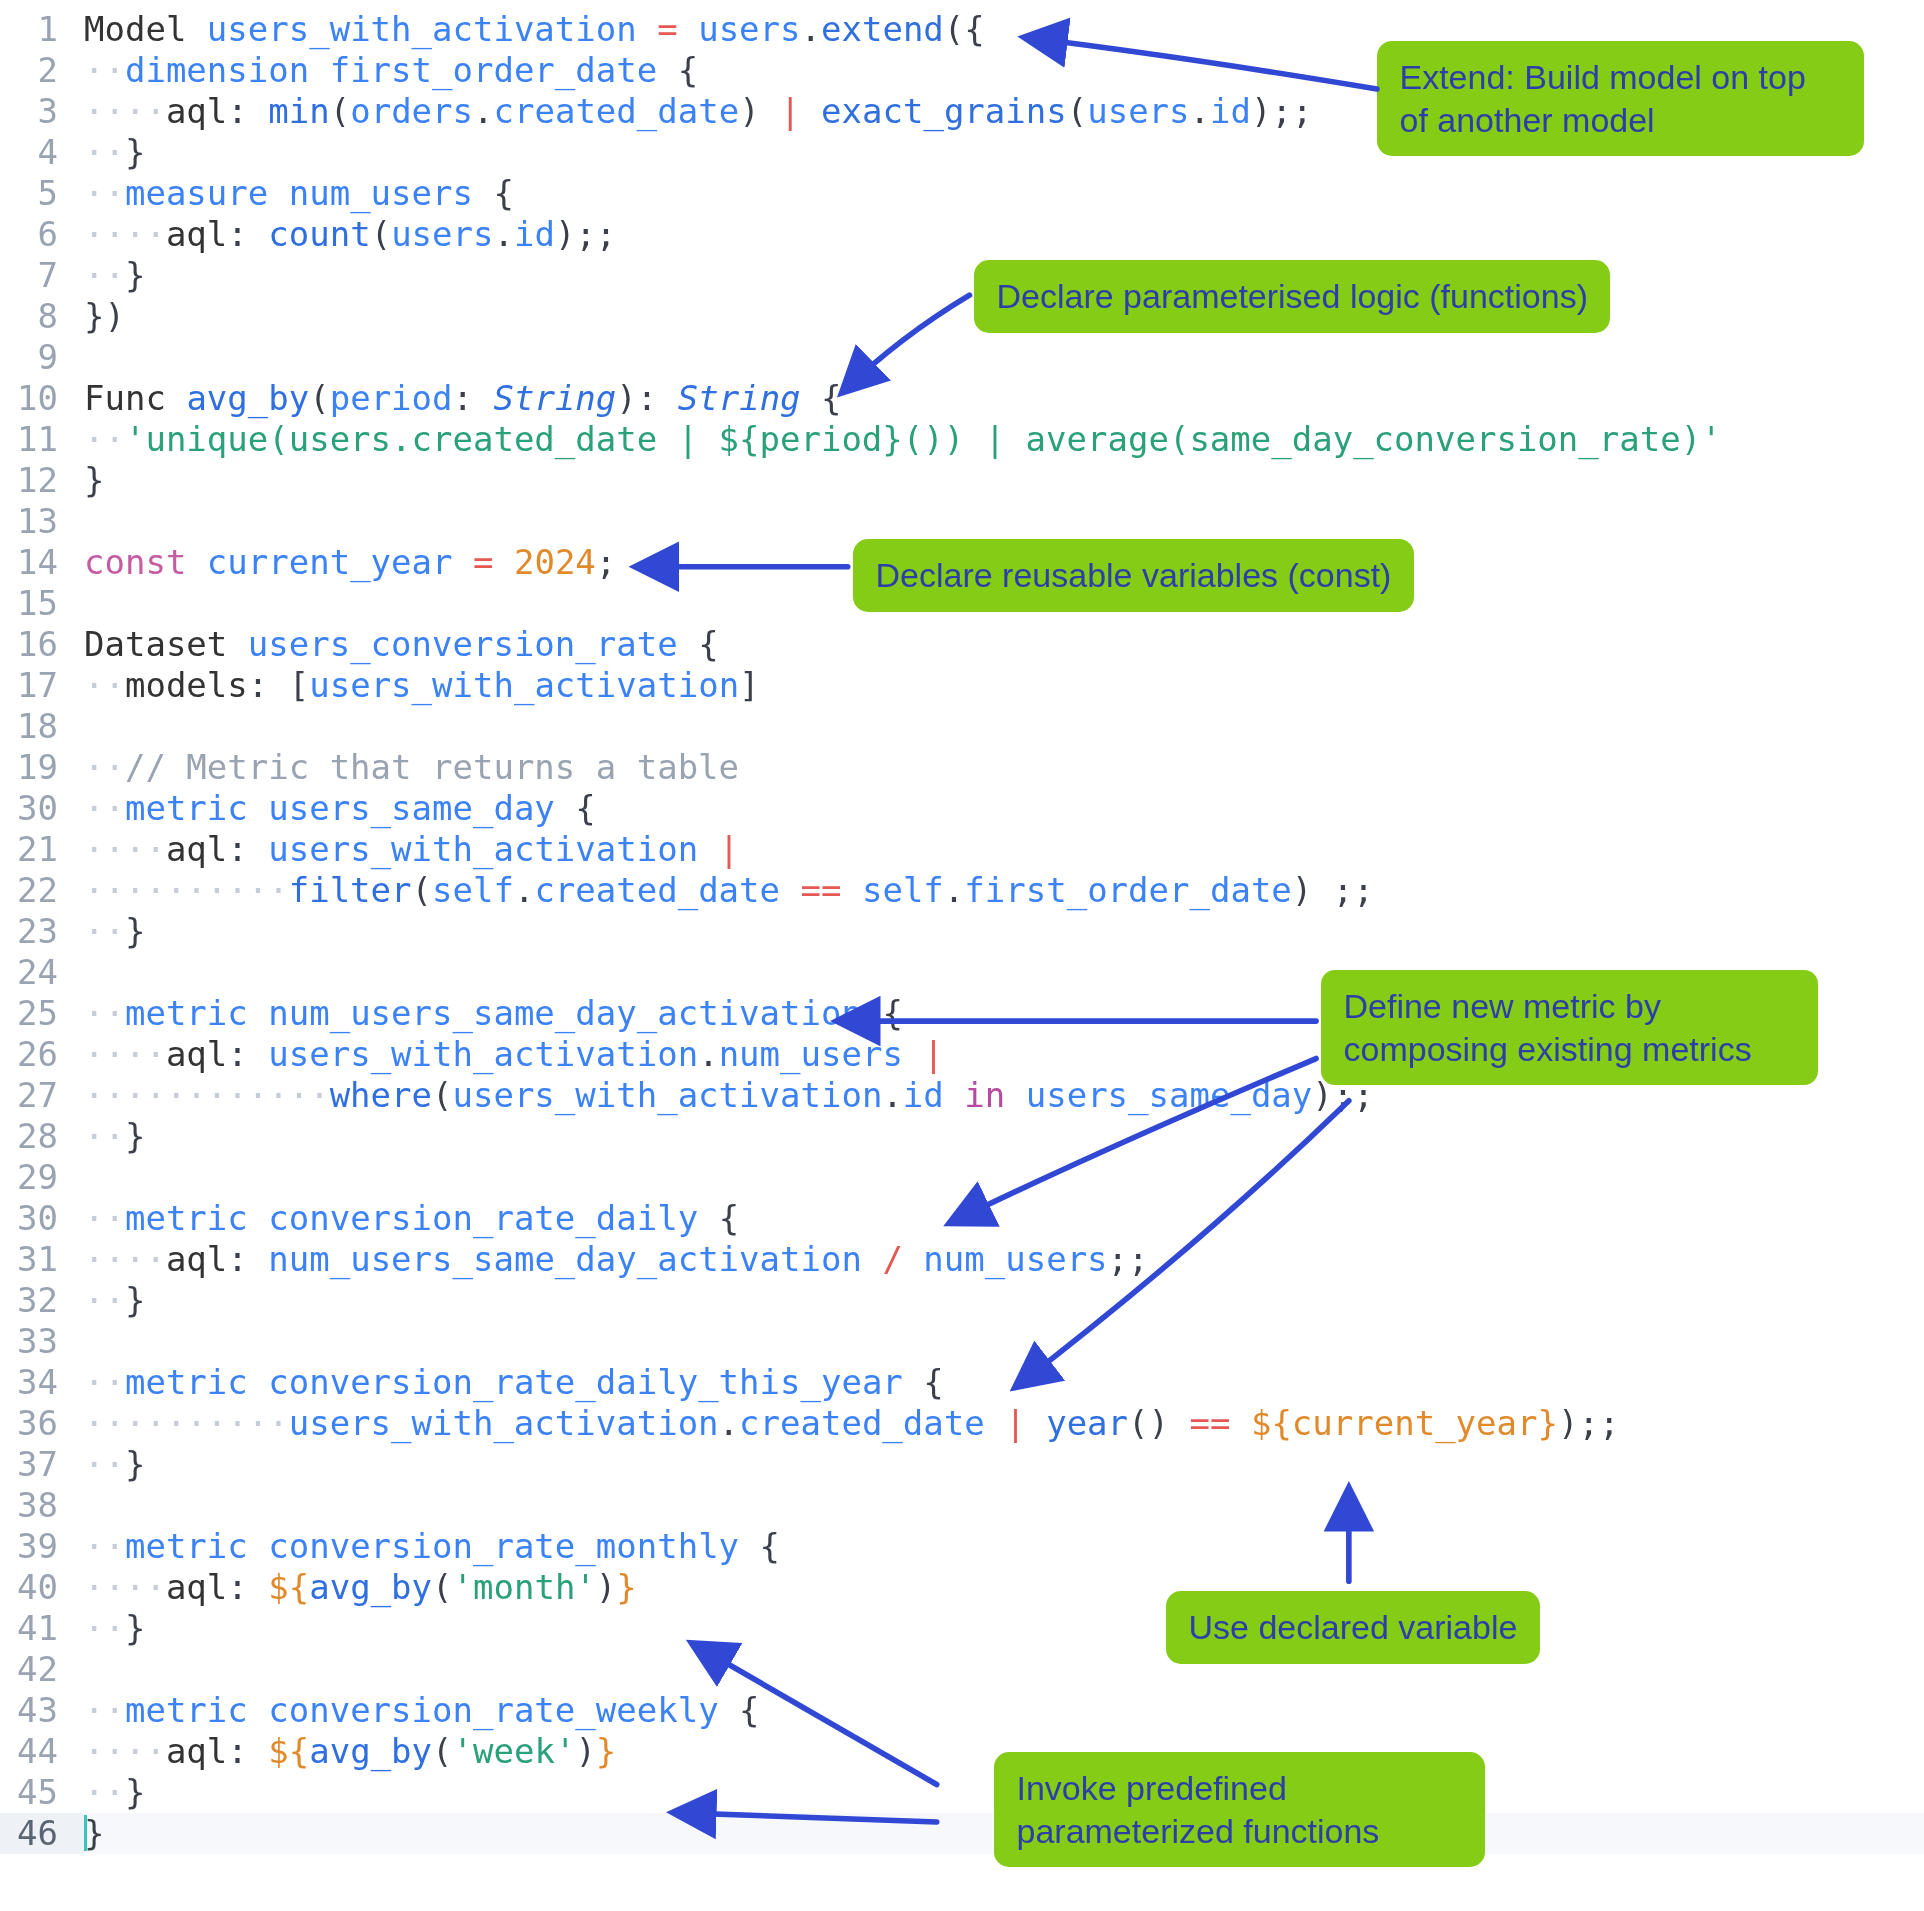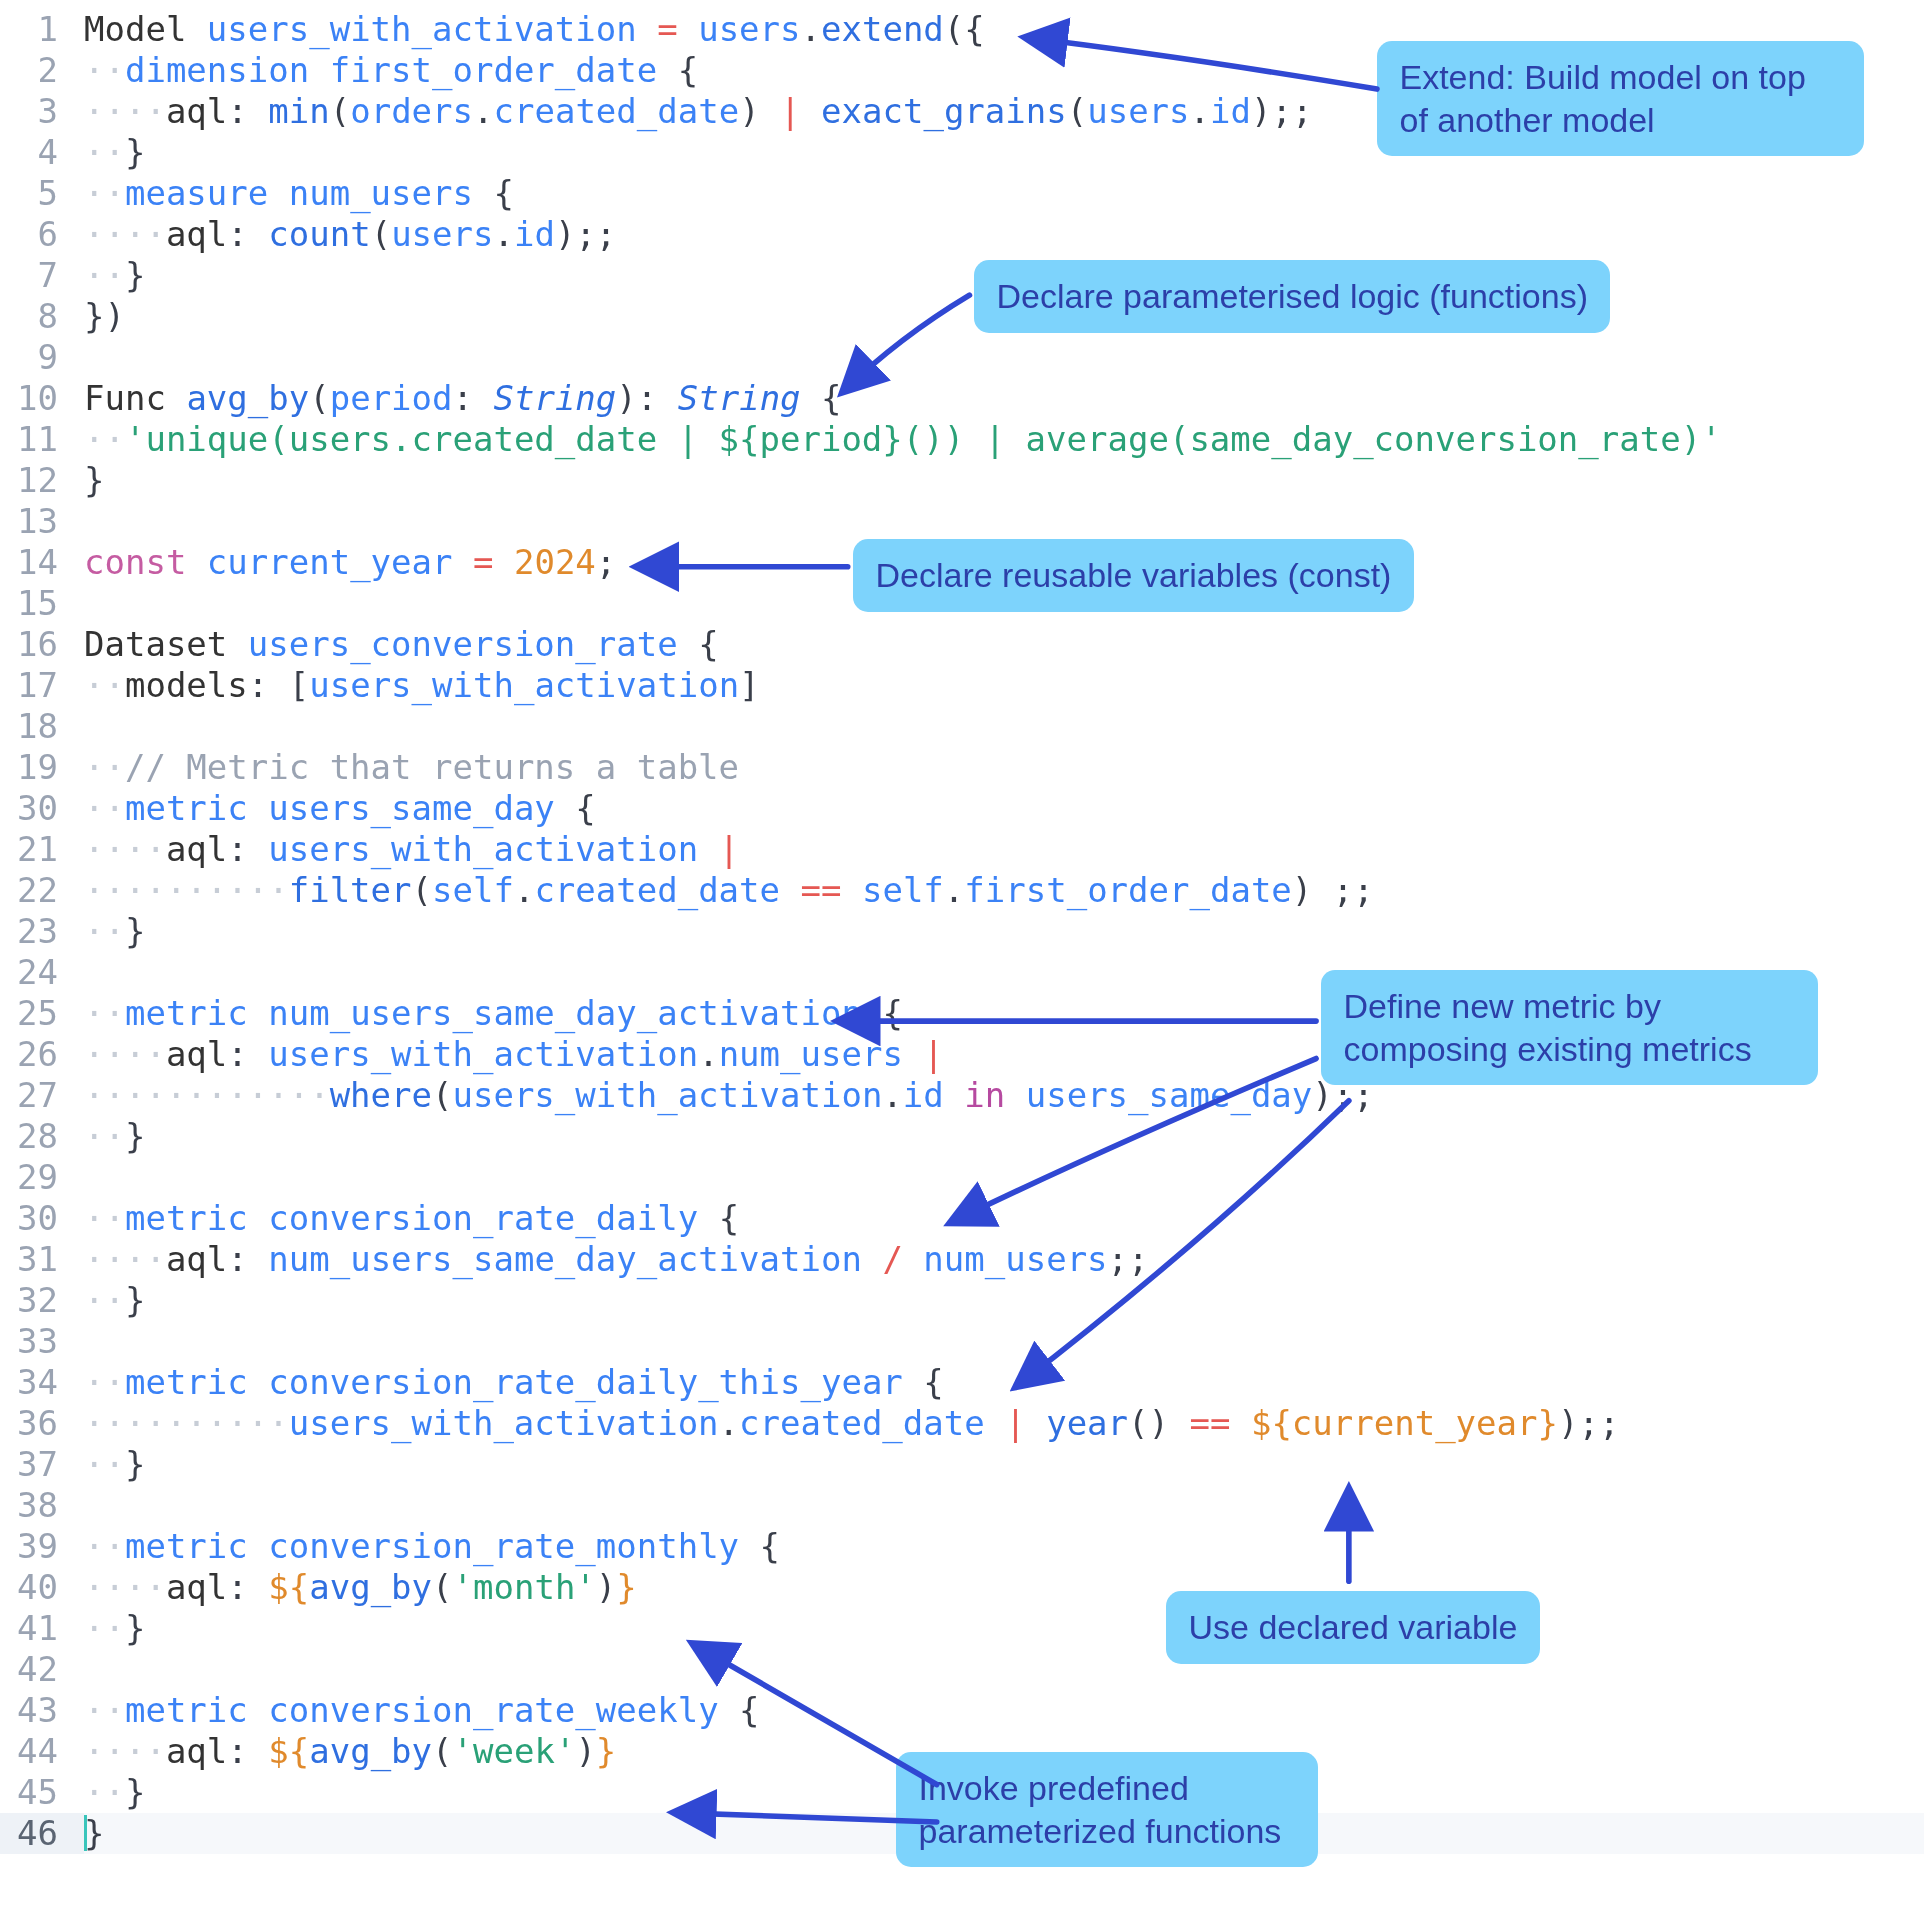--- a/index.html
+++ b/index.html
@@ -47,21 +47,21 @@
     display: inline-block;
     width: 2.8px; height: 36px;
     background: #39c5bb;
     vertical-align: -5.6px;
     margin-right: -2.8px;
   }
 
   
   .callout {
     position: absolute;
-    background: #7dd3fc;
+    background: #84cc16;
     color: #2c3fa8;
     font-family: -apple-system, "Segoe UI", Arial, sans-serif;
     font-size: 34px;
     line-height: 1.25;
     padding: 15px 22.5px;
     border-radius: 15px;
     white-space: normal;
   }
   svg.arrows {
     position: absolute;
@@ -124,21 +124,21 @@
 <div class="callout" style="top:41px; left:1377px; width:487px;">Extend: Build model on top of another model</div>
 
 <div class="callout" style="top:260px; left:974px;">Declare parameterised logic (functions)</div>
 
 <div class="callout" style="top:539px; left:853px;">Declare reusable variables (const)</div>
 
 <div class="callout" style="top:970px; left:1321px; width:497px;border-radius:14px;">Define new metric by composing existing metrics</div>
 
 <div class="callout" style="top:1591px; left:1166px;">Use declared variable</div>
 
-<div class="callout" style="top:1752px; left:896px; width:422px;">Invoke predefined parameterized functions</div>
+<div class="callout" style="top:1752px; left:994px; width:491px;">Invoke predefined parameterized functions</div>
 
 <svg class="arrows" viewBox="0 0 2054 2040" width="1924" height="1911">
   <defs>
     <marker id="ah" viewBox="0 0 12 12" refX="10" refY="6" markerWidth="9" markerHeight="9" orient="auto-start-reverse">
       <path d="M0,0 L12,6 L0,12 Z" fill="#3048d3"></path>
     </marker>
   </defs>
   <g stroke="#3048d3" stroke-width="6" fill="none" stroke-linecap="round">
 
     <path d="M1470,95 Q1260,60 1095,40" marker-end="url(#ah)"></path>

